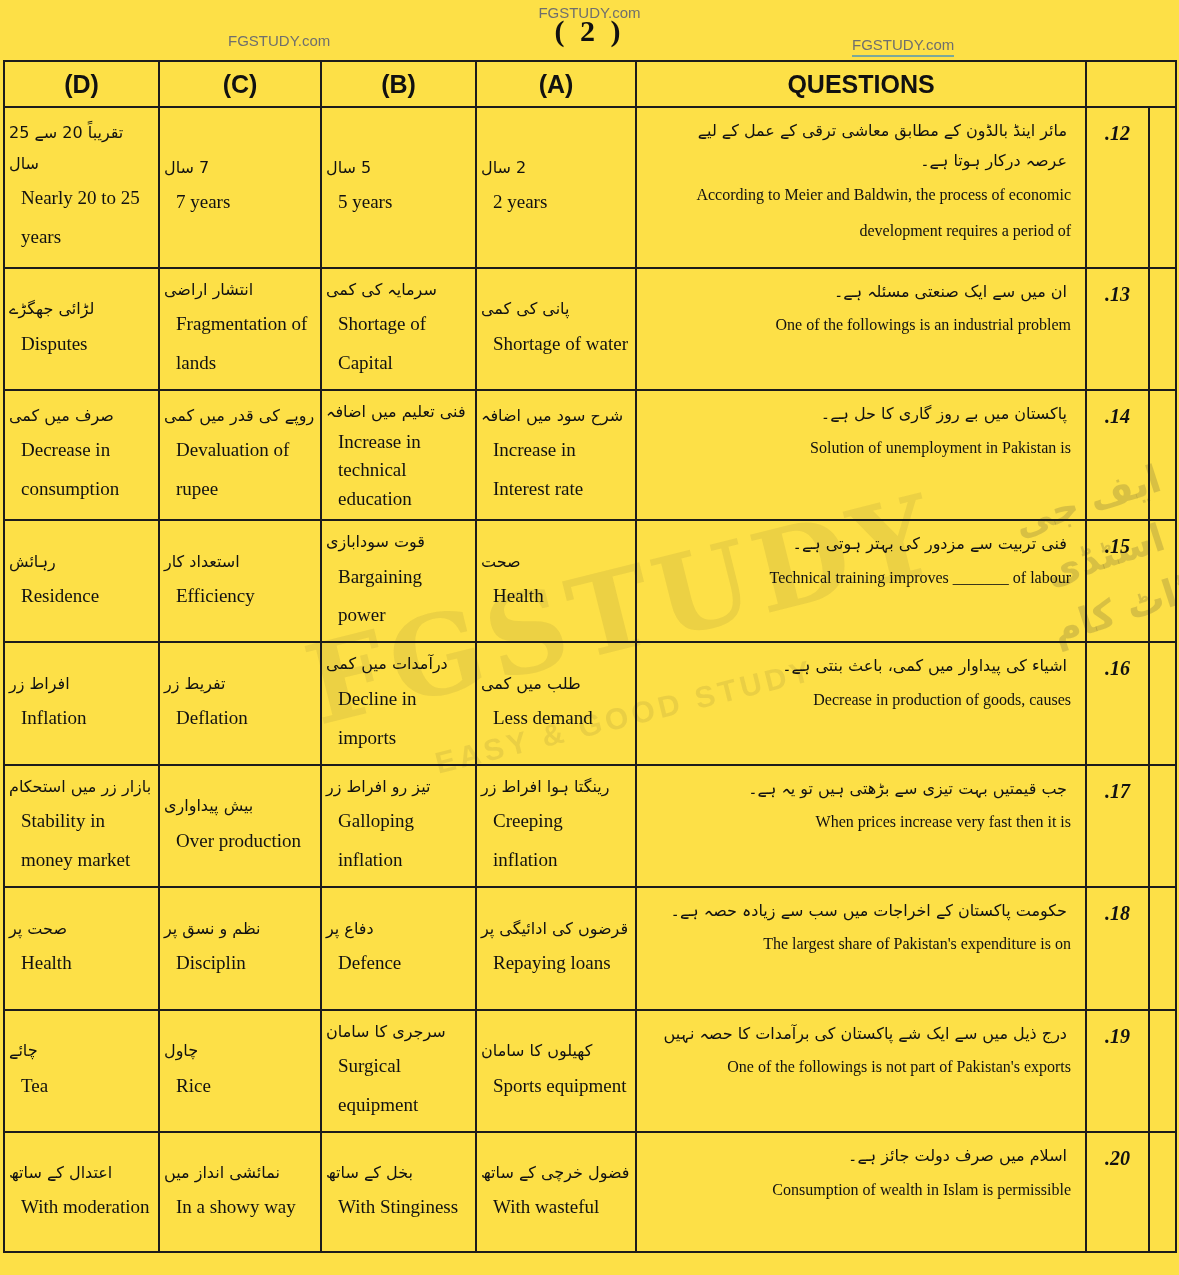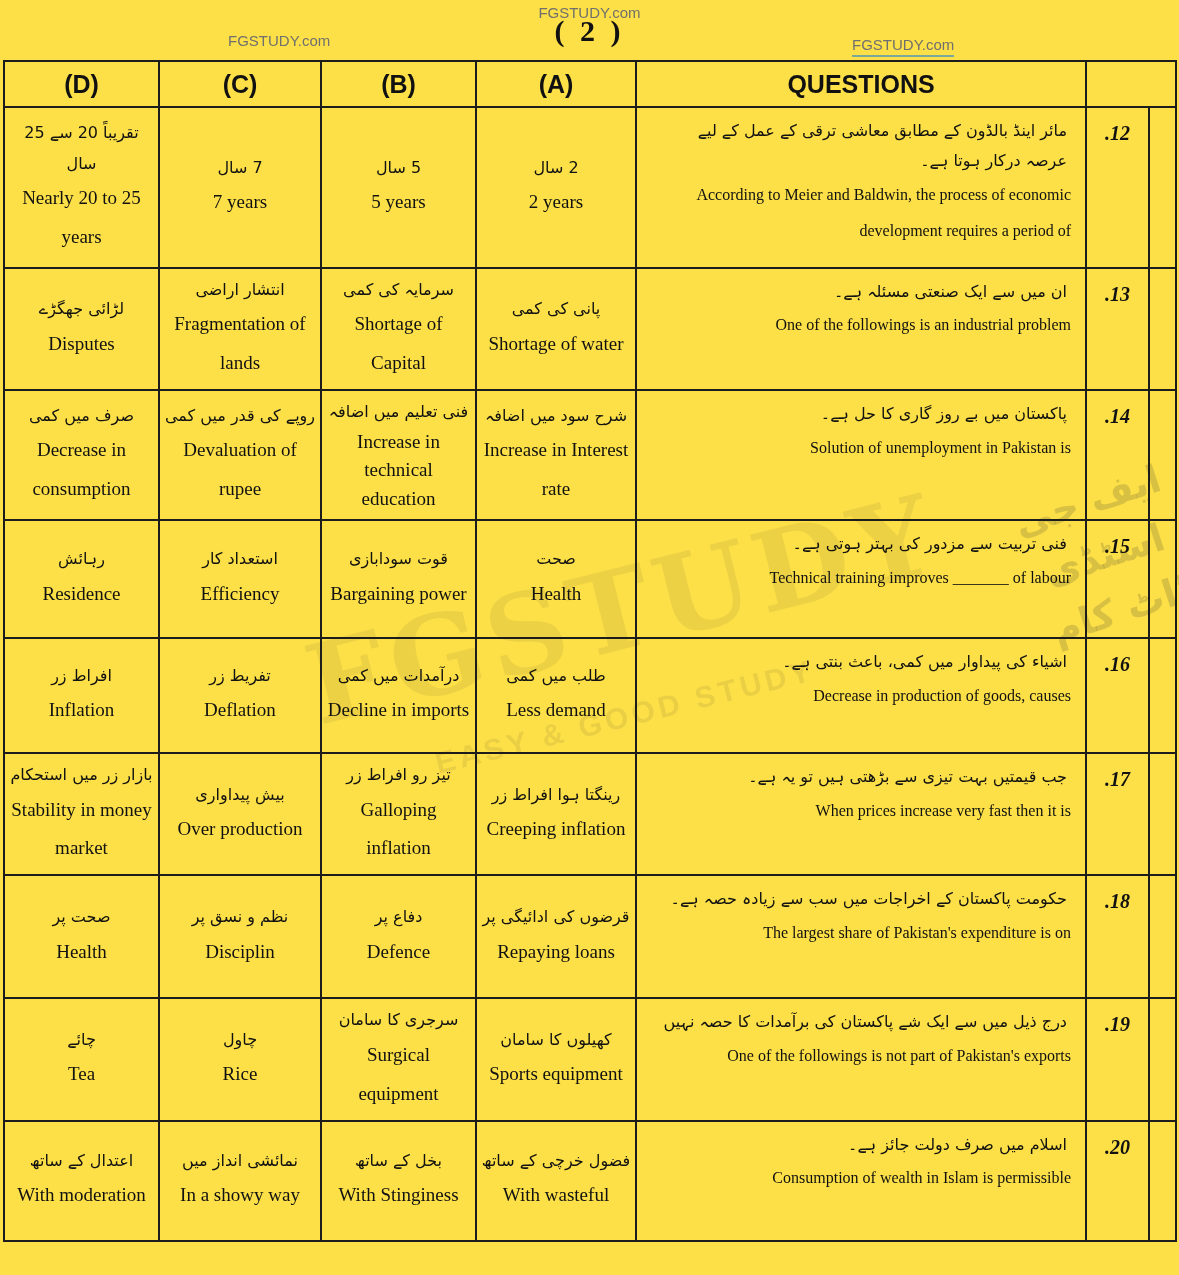--- a/index.html
+++ b/index.html
@@ -23,23 +23,23 @@
            color:rgba(50,50,50,0.18);font-family:"DejaVu Sans",sans-serif;font-weight:bold;
            font-size:38px;line-height:1.5;text-align:center;pointer-events:none;}
   
   table{position:absolute;top:60px;left:3px;border-collapse:collapse;table-layout:fixed;
         width:1172px;background:transparent;}
   col.cD{width:155px}col.cC{width:162px}col.cB{width:155px}col.cA{width:160px}
   col.cQ{width:450px}col.cN{width:63px}col.cX{width:27px}
   td,th{border:2px solid #1c1c1c;padding:0;}
   th{font-family:"Liberation Sans",sans-serif;font-size:25px;font-weight:bold;
      text-align:center;height:44px;}
-  td.opt{vertical-align:middle;text-align:center;font-size:19px;line-height:2.05;padding:6px 4px;}
+  td.opt{vertical-align:middle;text-align:left;font-size:19px;line-height:2.05;padding:6px 4px;}
   td.opt .ur{display:block;font-family:"DejaVu Sans",sans-serif;font-size:16px;line-height:1.9;}
-  td.opt .en{display:block;font-family:"Liberation Serif",serif;}
+  td.opt .en{display:block;font-family:"Liberation Serif",serif;margin-left:12px;}
   td.q{vertical-align:top;padding:8px 14px 6px 18px;}
   .qur{font-family:"DejaVu Sans",sans-serif;font-size:16px;text-align:right;
        line-height:1.9;padding-right:4px;}
   .qen{font-size:16px;line-height:2.25;text-align:right;}
   td.num{vertical-align:top;text-align:center;font-weight:bold;font-size:20px;
          padding-top:14px;font-family:"Liberation Serif",serif;font-style:italic;}
   td.x{background:transparent;}
   
   #footer{position:absolute;top:1238px;left:0;width:100%;text-align:center;white-space:nowrap;}
   #footer .f1{font-size:33px;font-weight:bold;letter-spacing:1px;}

